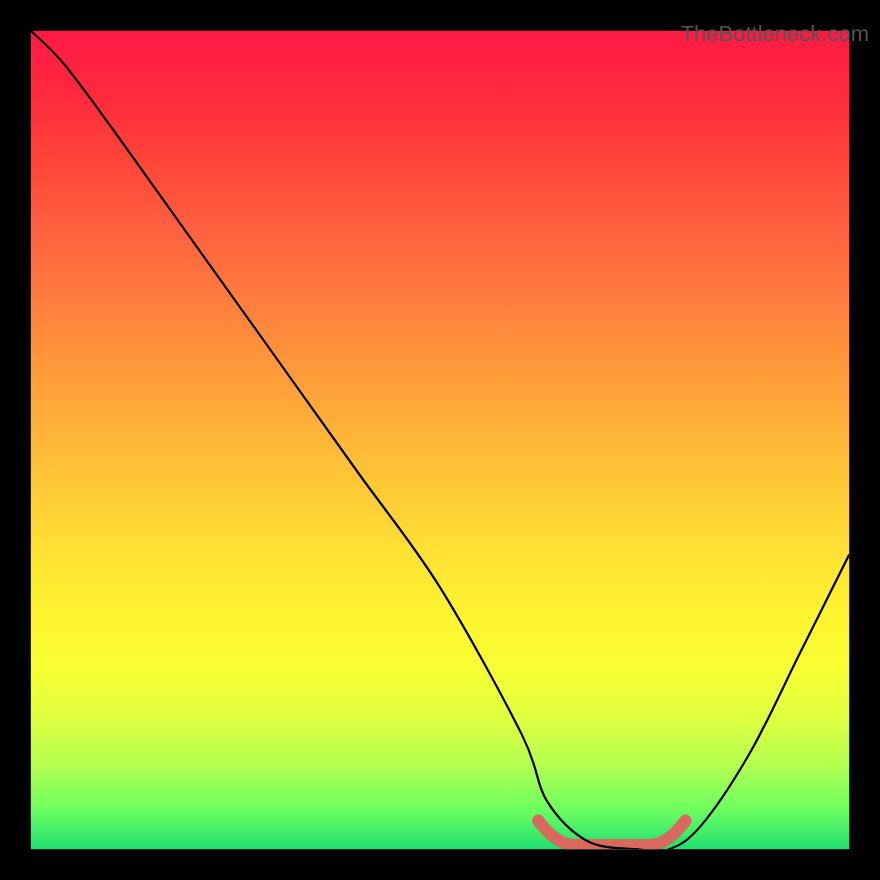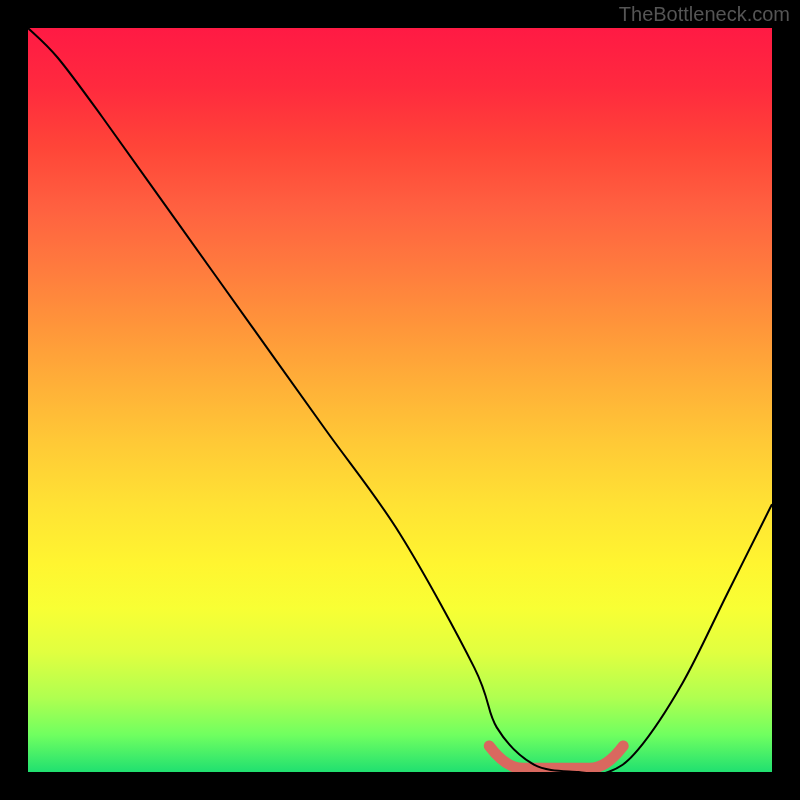--- a/index.html
+++ b/index.html
@@ -6,21 +6,21 @@
   body {
     width: 800px;
     height: 800px;
     background: #000;
     position: relative;
     font-family: Arial, sans-serif;
     overflow: hidden;
   }
   .attribution {
     position: absolute;
-    top: 3px;
+    top: 20px;
     right: 10px;
     color: #555;
     font-size: 20px;
     font-weight: 500;
     z-index: 10;
   }
   .plot-area {
     position: absolute;
     left: 28px;
     top: 28px;

